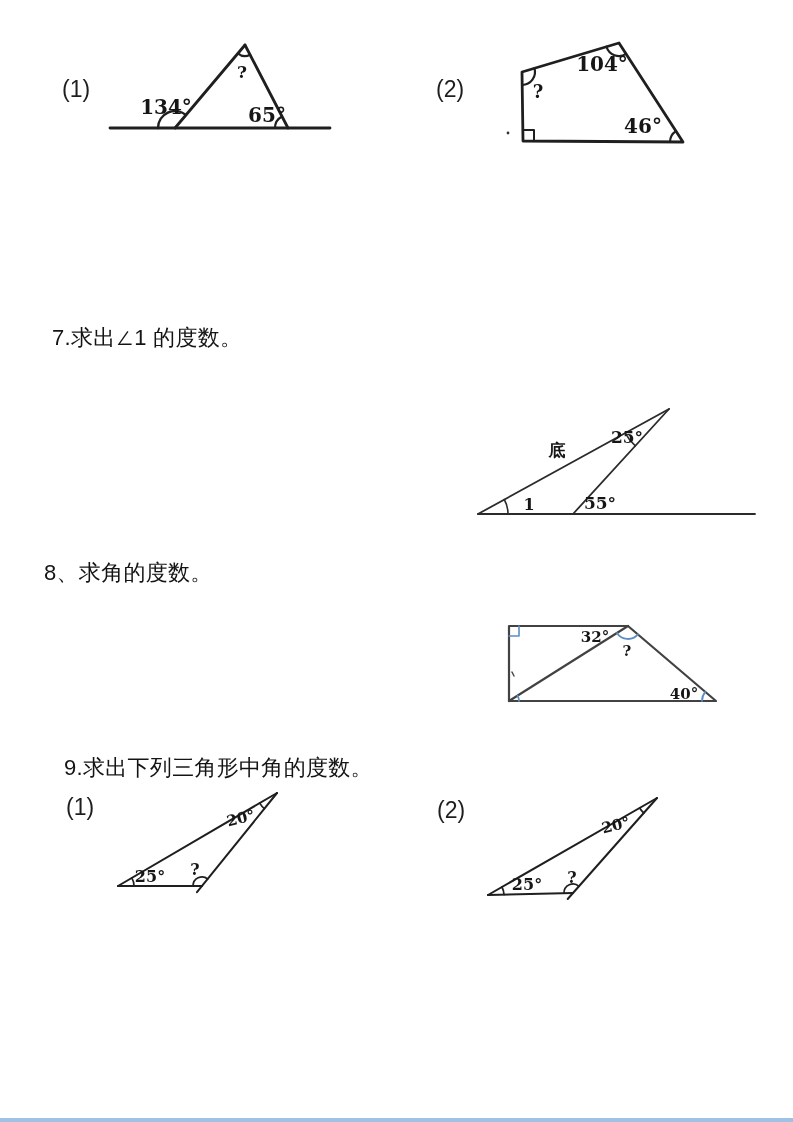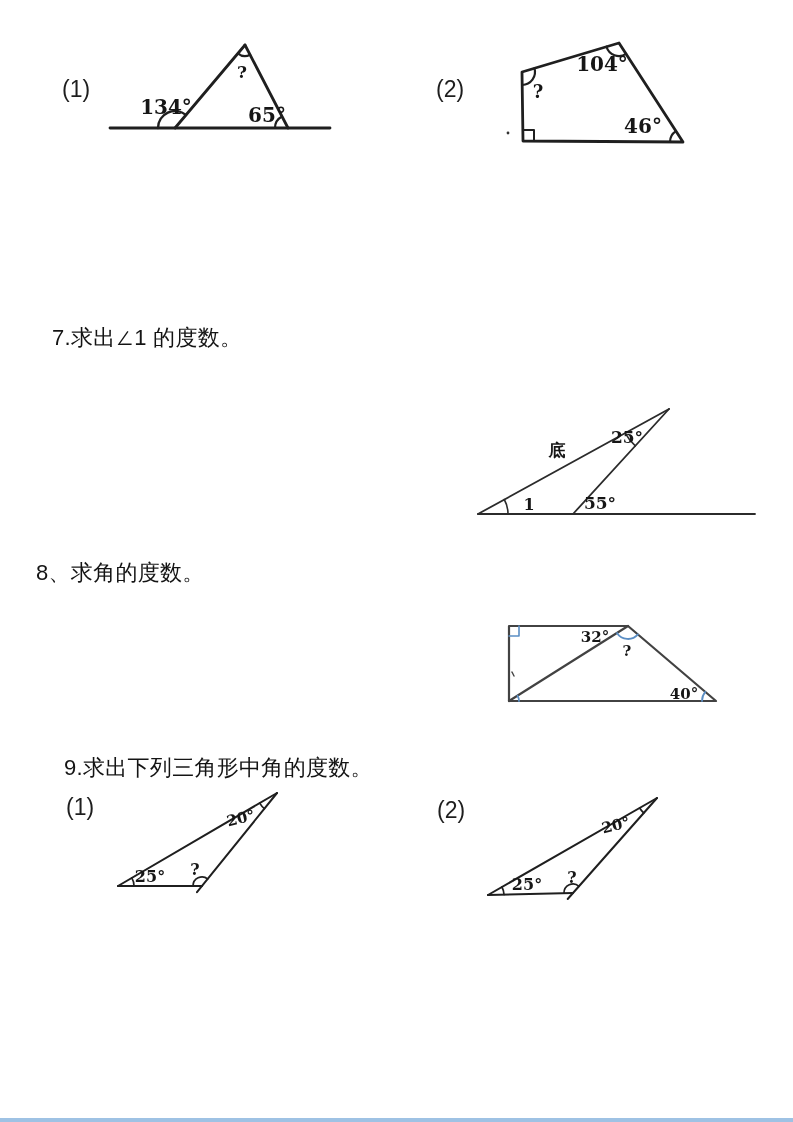--- a/index.html
+++ b/index.html
@@ -55,21 +55,21 @@
     <line x1="23" y1="116" x2="214" y2="11" class="ink-thin" stroke-width="1.8"></line>
     <line x1="118" y1="116" x2="214" y2="11" class="ink-thin" stroke-width="1.8"></line>
     <path d="M53,116 A30,30 0 0 0 49.3,101.5" class="ink-thin" stroke-width="1.6"></path>
     <path d="M180.3,47.9 A50,50 0 0 1 170.2,35.1" class="ink-thin" stroke-width="1.6"></path>
     <text x="102" y="58" font-size="17" text-anchor="middle">底</text>
     <text x="172" y="45" font-size="17" text-anchor="middle">25°</text>
     <text x="74" y="112" font-size="16" text-anchor="middle">1</text>
     <text x="145" y="111" font-size="17" text-anchor="middle">55°</text>
   </svg>
 
-  <div class="qtitle" style="left:36px;top:558px;text-align:right;">8、求角的度数。</div>
+  <div class="qtitle" style="left:44px;top:558px;text-align:right;">8、求角的度数。</div>
 
   <svg class="fig" style="left:500px;top:615px;" width="230" height="95" viewBox="0 0 230 95">
     <polygon points="9,11 128,11 216,86 9,86" class="gray-ink" stroke-width="2.2" fill="none"></polygon>
     <line x1="9" y1="86" x2="128" y2="11" class="gray-ink" stroke-width="2.2"></line>
     <path d="M9,21 L19,21 L19,11" class="blue-ink" stroke-width="1.6"></path>
     <path d="M137.9,19.4 A13,13 0 0 1 117,17.9" class="blue-ink" stroke-width="1.8"></path>
     <path d="M202,86 A14,14 0 0 1 205.3,76.9" class="blue-ink" stroke-width="1.8"></path>
     <path d="M19,86 A10,10 0 0 0 17.5,80.7" class="blue-ink" stroke-width="1.8"></path>
     <line x1="12" y1="57" x2="14" y2="61" class="gray-ink" stroke-width="1.4"></line>
     <text x="95" y="27" font-size="15" text-anchor="middle">32°</text>

